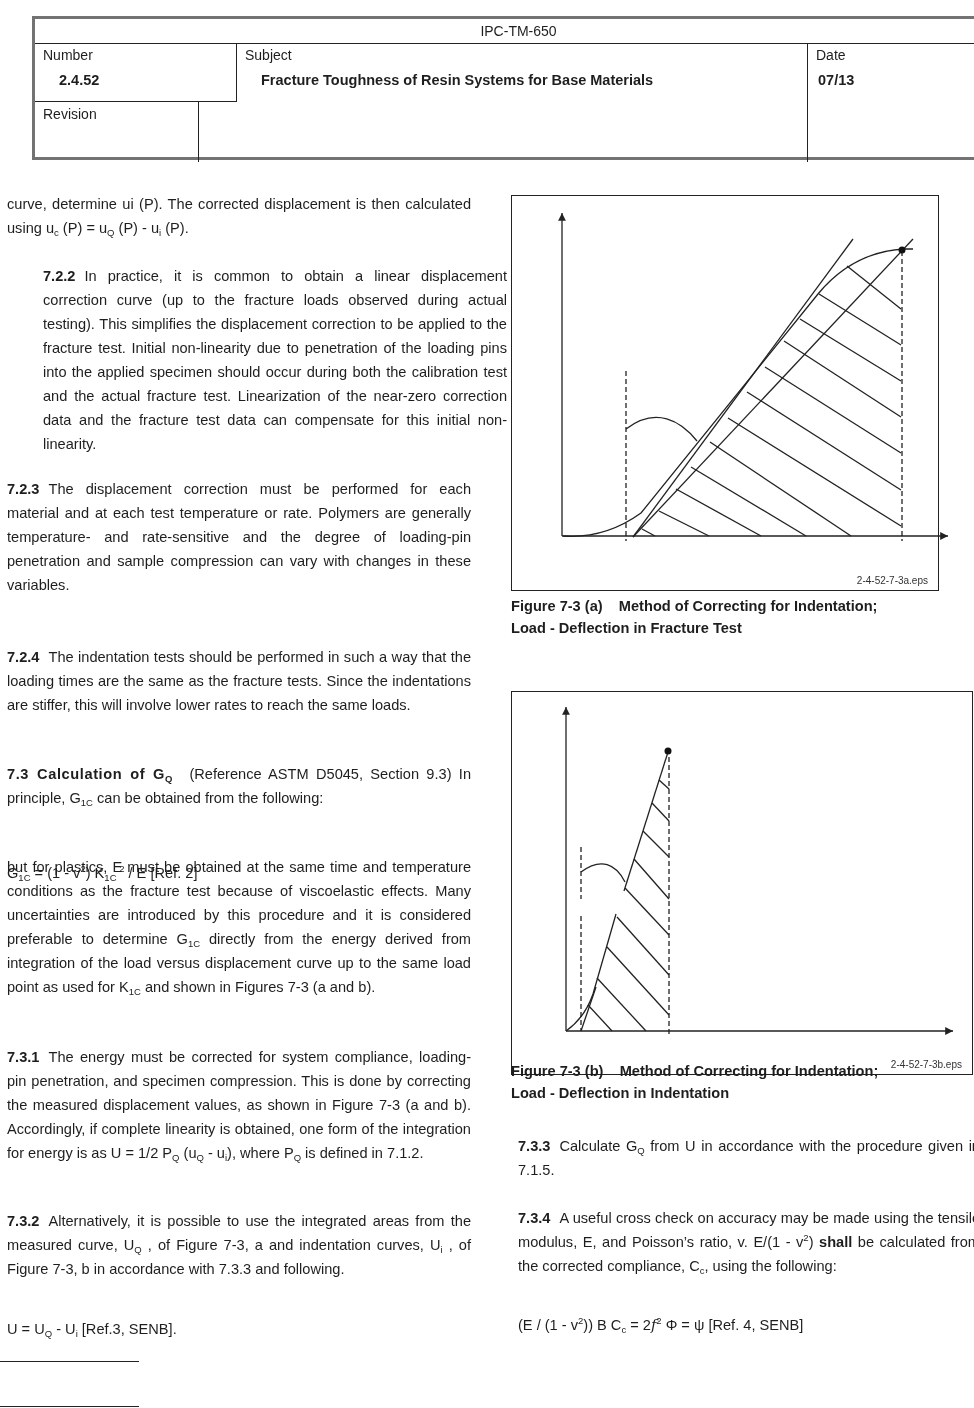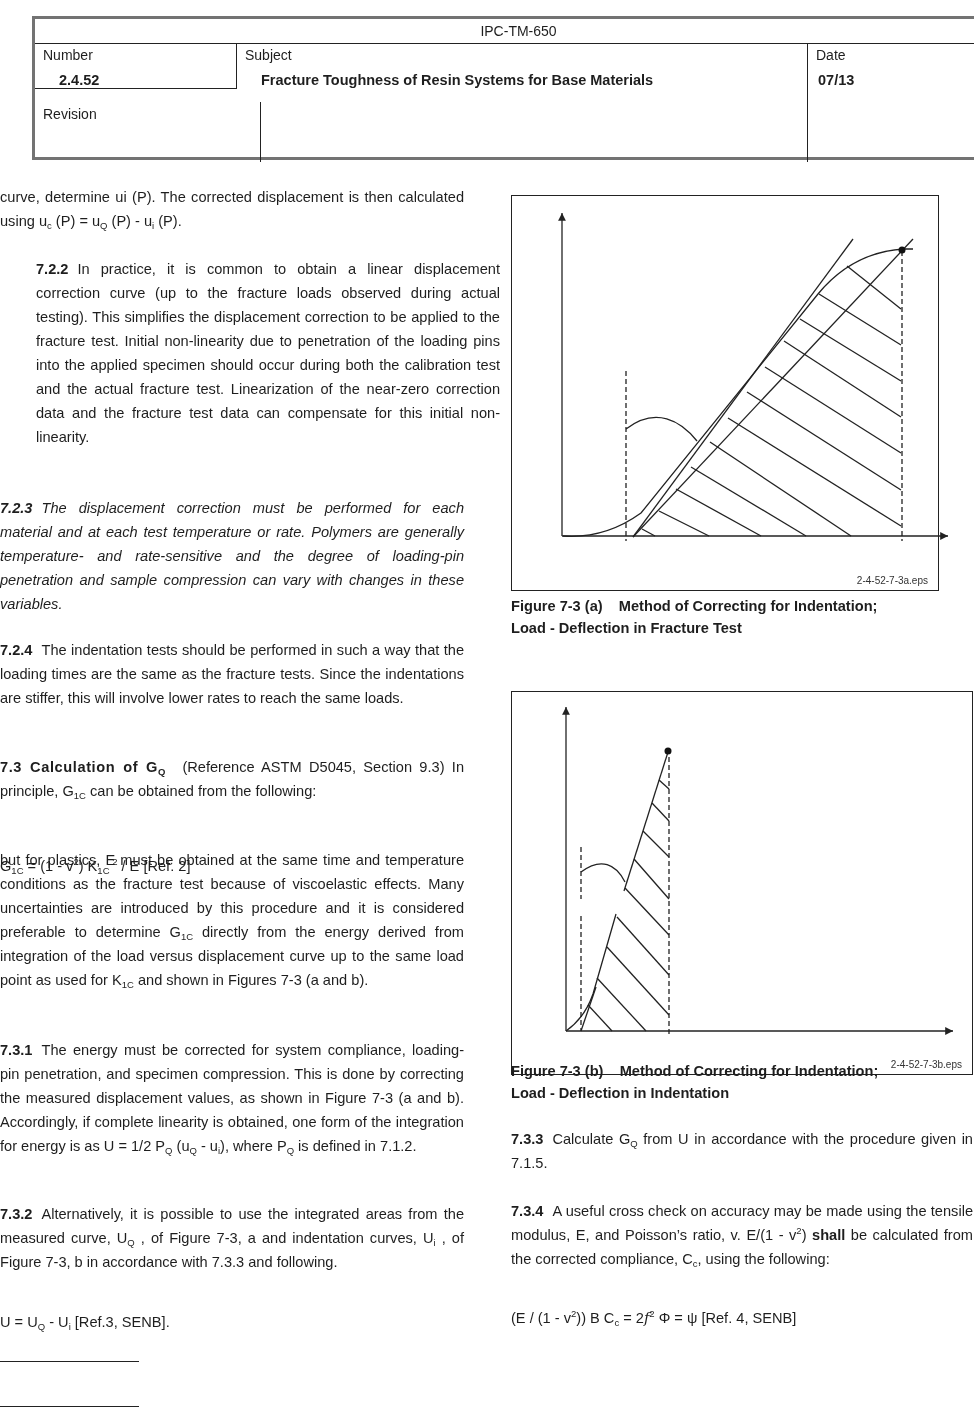--- a/index.html
+++ b/index.html
@@ -2,33 +2,33 @@
 <html><head>
 <meta charset="utf-8">
 <style>
   html, body { margin: 0; padding: 0; background: #ffffff; }
   body { width: 974px; height: 1408px; position: relative; overflow: hidden;
          font-family: "Liberation Sans", "DejaVu Sans", sans-serif; color: #1e1e1e; }
   .hdr { position: absolute; left: 0; top: 16px; width: 973px; height: 144px; border: 3px solid #737373; box-sizing: border-box; margin-left: 32px; }
   .hdr-title { position: absolute; left: 0; top: 0; width: 100%; height: 24px; border-bottom: 1px solid #222;
                text-align: center; font-size: 14px; line-height: 24px; }
   .hdr-cell { position: absolute; top: 24px; box-sizing: border-box; }
-  .c-num { left: 0; width: 202px; height: 46px; border-right: 1px solid #222; border-bottom: 1px solid #222; }
-  .c-rev { left: 0; top: 83px; width: 226px; height: 60px; border-right: 1px solid #222; position: absolute; box-sizing: border-box; }
+  .c-num { left: 0; width: 202px; height: 59px; border-right: 1px solid #222; border-bottom: 1px solid #222; }
+  .c-rev { left: 0; top: 83px; width: 164px; height: 60px; border-right: 1px solid #222; position: absolute; box-sizing: border-box; }
   .c-sub { left: 202px; width: 571px; height: 119px; border-right: 1px solid #222; }
   .c-date { left: 773px; width: 199px; height: 119px; }
   .lbl { position: absolute; left: 8px; top: 4px; font-size: 14px; }
   .val { position: absolute; left: 24px; top: 29px; font-size: 14.5px; font-weight: bold; }
   .c-sub .val { left: 24px; }
   .c-date .val { left: 10px; }
 
   .col { position: absolute; font-size: 14.6px; line-height: 24px; text-align: justify; }
   .left { left: 0; width: 464px; }
   .right { left: 511px; width: 462px; }
-  .para { position: absolute; margin: 0; }
+  .para { position: absolute; margin: 7px; }
   .left .para { width: 464px; }
   .right .para { width: 462px; }
   .num { font-weight: bold; margin-right: 9px; }
   sub { font-size: 9.5px; vertical-align: -3px; line-height: 0; }
   sup { font-size: 9.5px; vertical-align: 6px; line-height: 0; }
   .fn-rule { position: absolute; left: 0; width: 139px; height: 1px; background: #222; }
 
   .fig { position: absolute; border: 1px solid #222; box-sizing: border-box; background: #fff; }
   .fig svg { position: absolute; left: 0; top: 0; }
   .fig-file { position: absolute; right: 10px; bottom: 4px; font-size: 10px; color: #333; }
@@ -59,21 +59,21 @@
 <div class="col left">
   <p class="para" style="top:185px;">
     <span>curve, determine ui (P). The corrected displacement is then</span>
     <span>calculated using u</span><sub>c</sub><span> (P) = u</span><sub>Q</sub><span> (P) - u</span><sub>i</sub><span> (P).</span>
   </p>
 
   <p class="para" style="top:257px;padding-left:36px;">
     <span class="num">7.2.2</span><span>In practice, it is common to obtain a linear displacement correction curve (up to the fracture loads observed during actual testing). This simplifies the displacement correction to be applied to the fracture test. Initial non-linearity due to penetration of the loading pins into the applied specimen should occur during both the calibration test and the actual fracture test. Linearization of the near-zero correction data and the fracture test data can compensate for this initial non-linearity.</span>
   </p>
 
-  <p class="para" style="top:496px;font-style:italic;">
+  <p class="para" style="top:470px;">
     <span class="num">7.2.3</span><span>The displacement correction must be performed for each material and at each test temperature or rate. Polymers are generally temperature- and rate-sensitive and the degree of loading-pin penetration and sample compression can vary with changes in these variables.</span>
   </p>
 
   <p class="para" style="top:638px;">
     <span class="num">7.2.4</span><span>The indentation tests should be performed in such a way that the loading times are the same as the fracture tests. Since the indentations are stiffer, this will involve lower rates to reach the same loads.</span>
   </p>
 
   <p class="para" style="top:755px;">
     <span class="num" style="letter-spacing:0.6px;"><span>7.3</span> <span>Calculation of G</span><sub>Q</sub></span><span> (Reference ASTM D5045, Section 9.3)   In principle, G</span><sub>1C</sub><span> can be obtained from the following:</span>
   </p>

